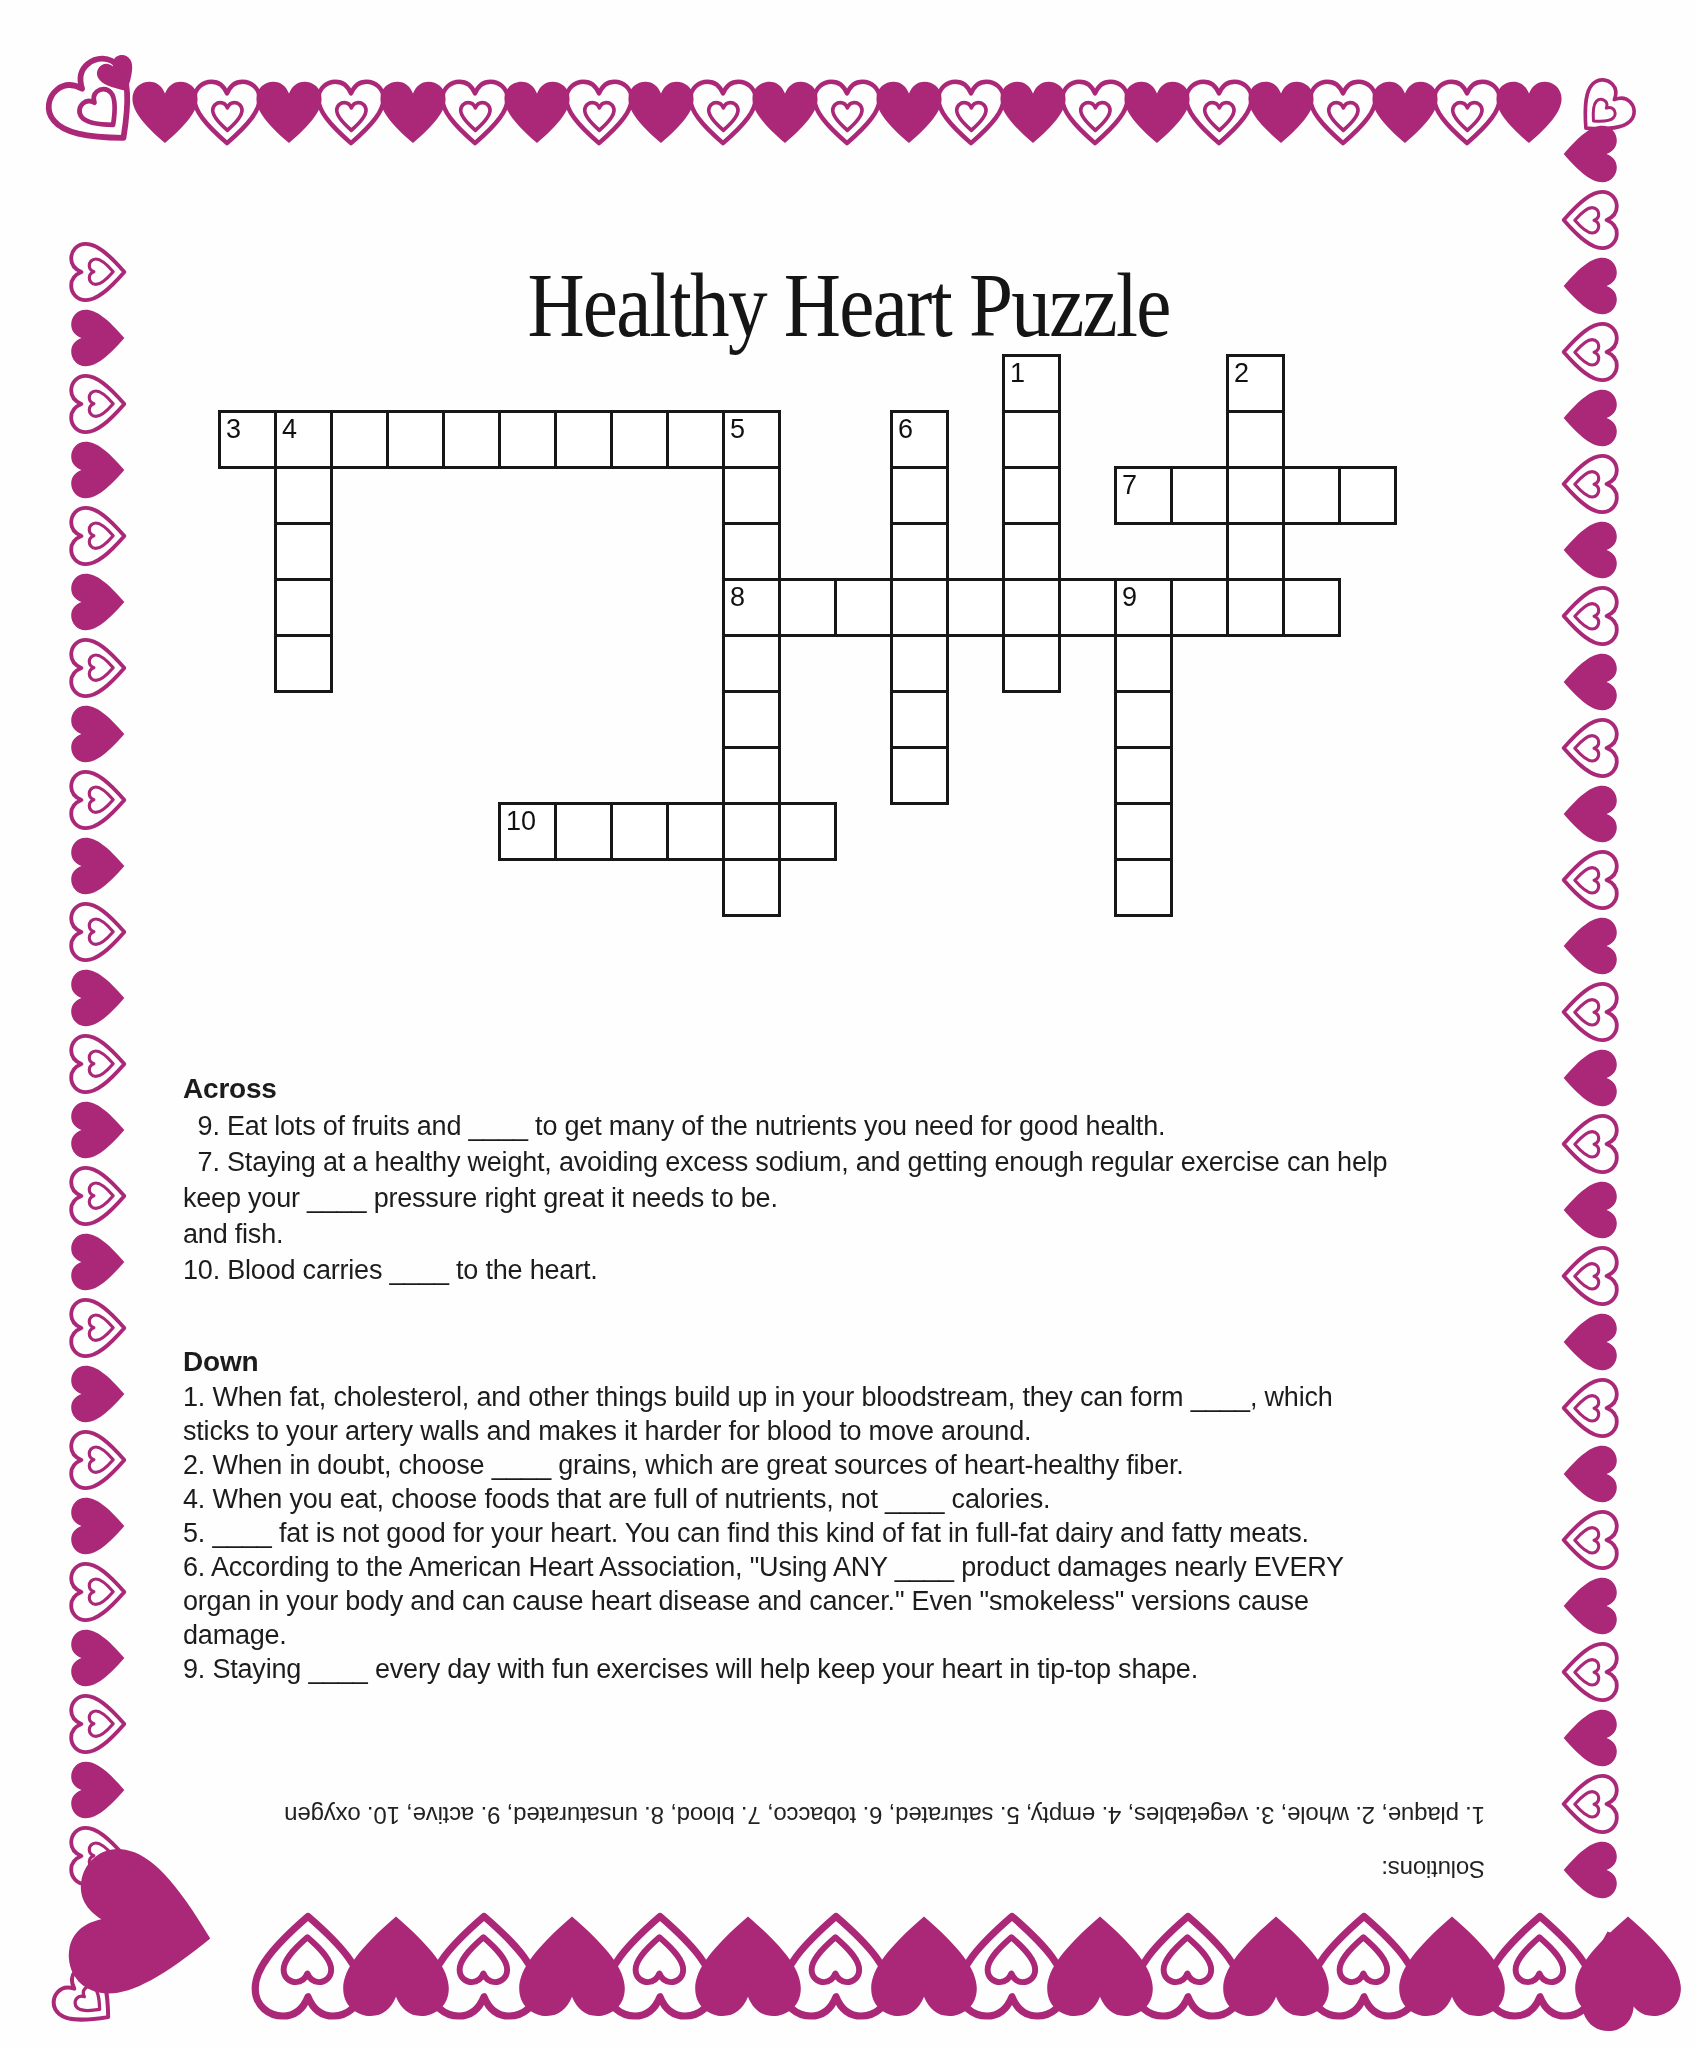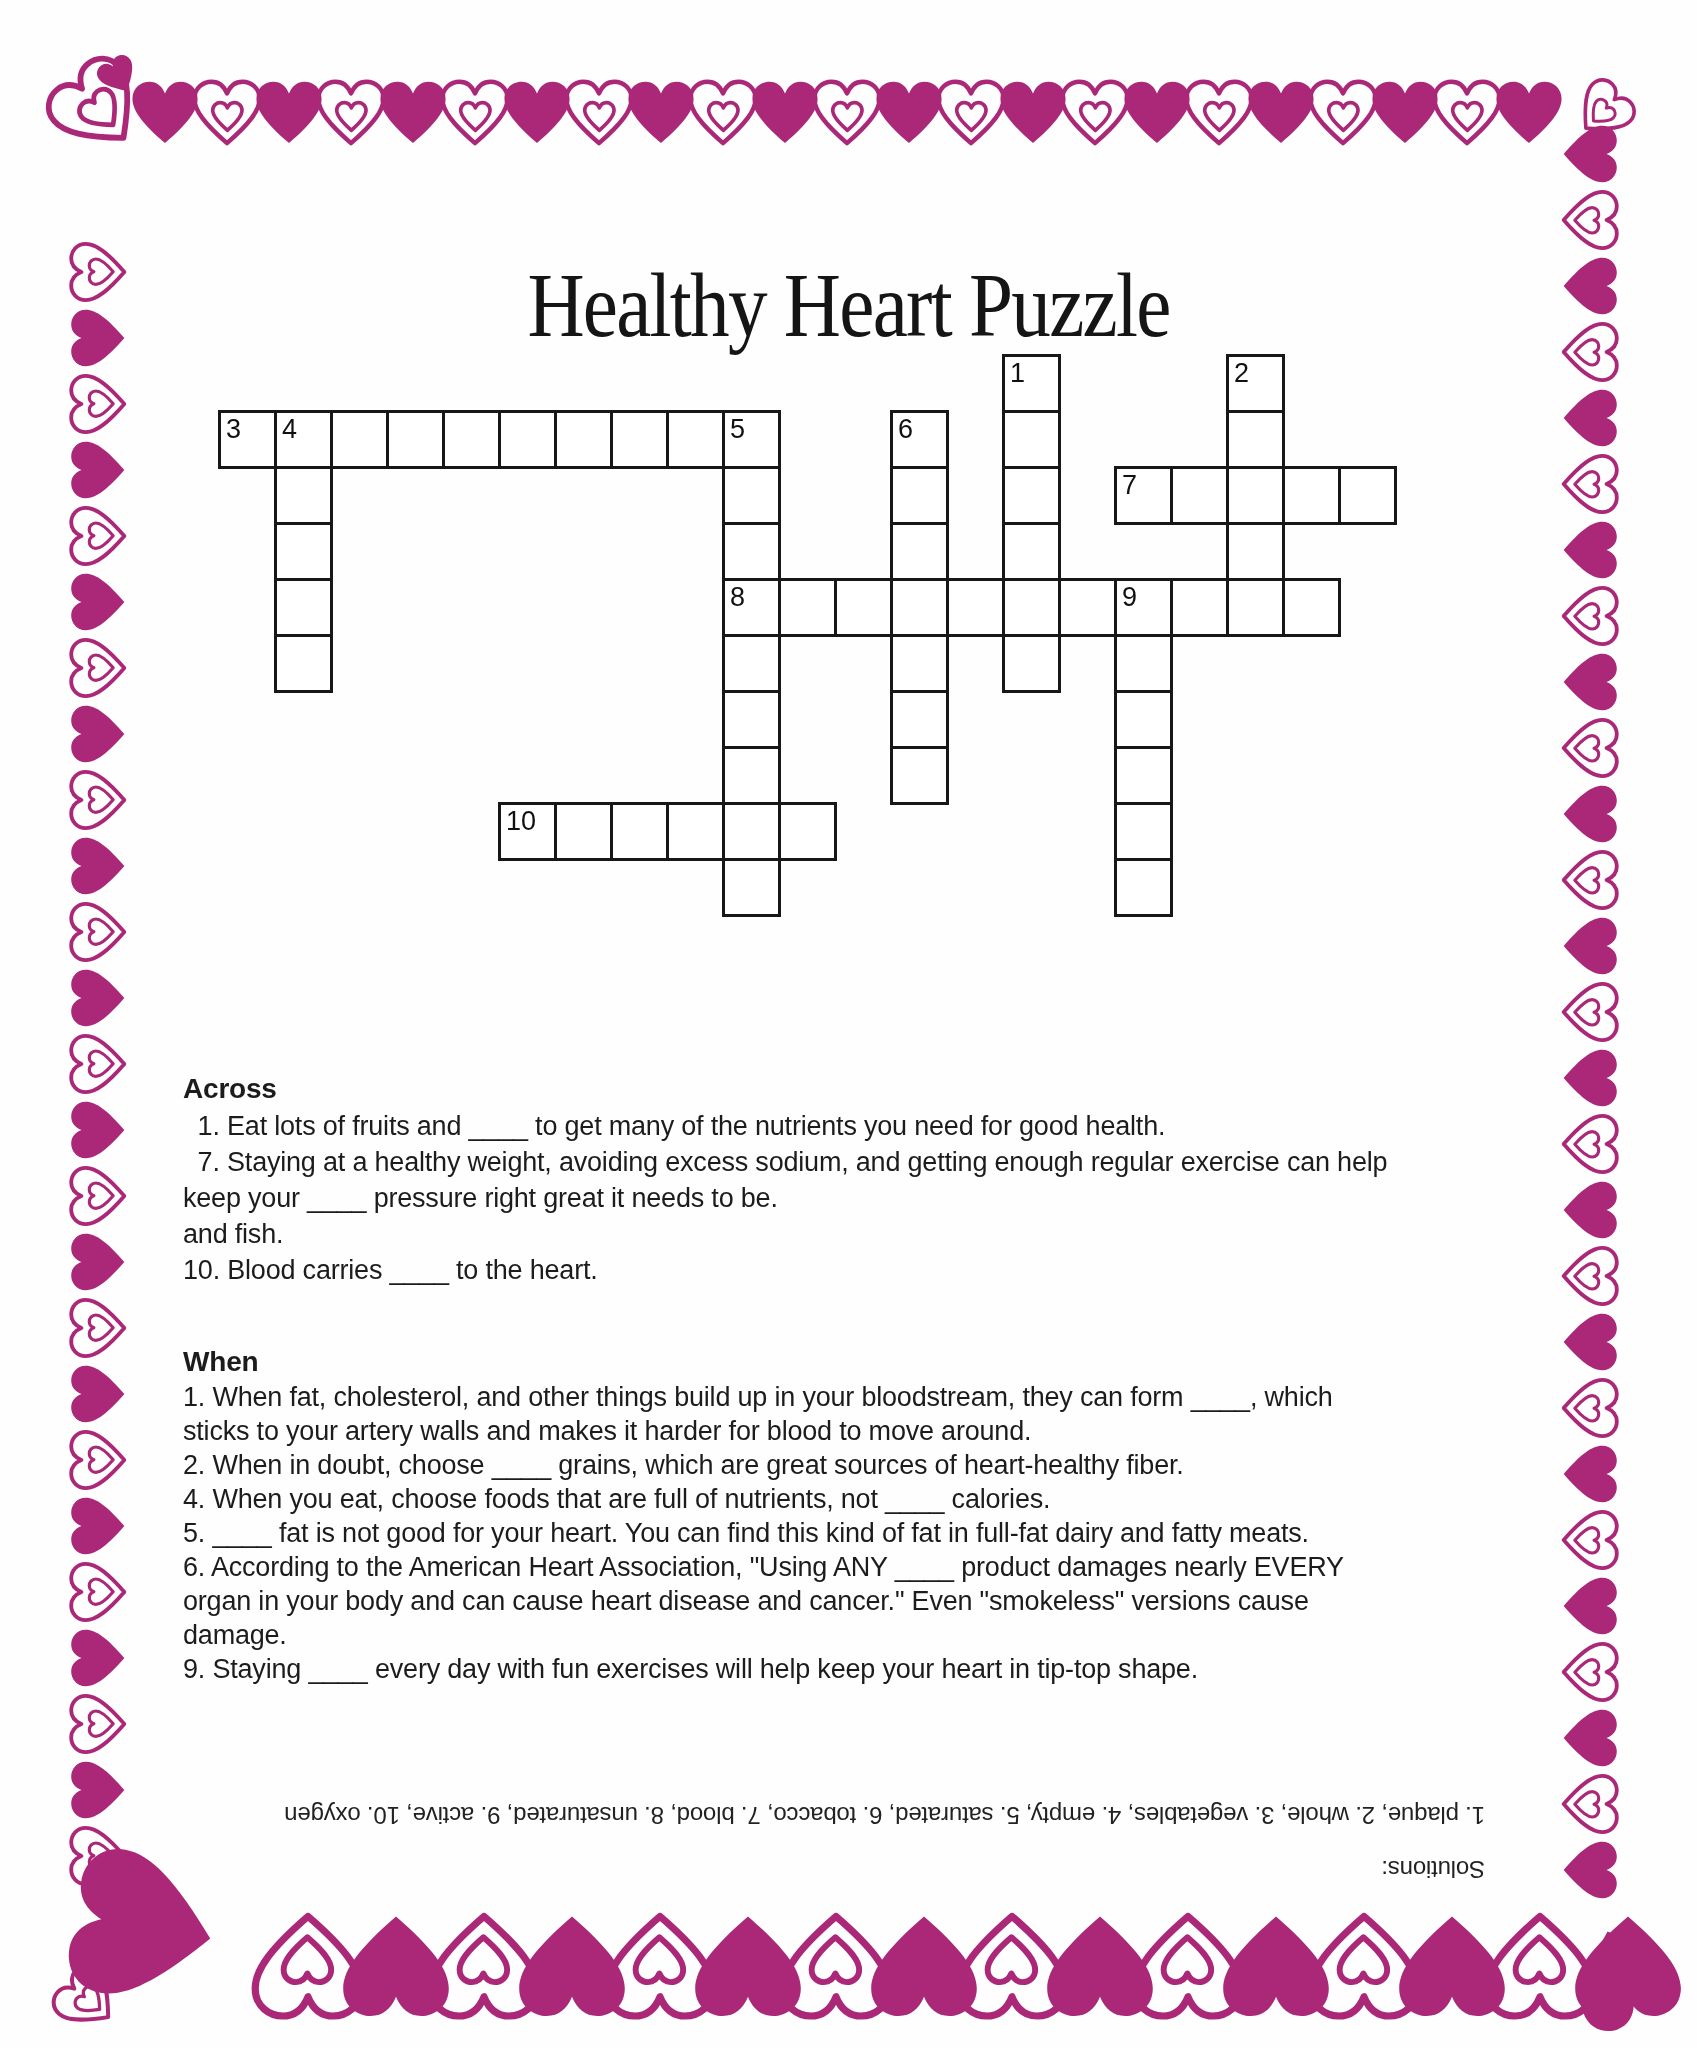--- a/index.html
+++ b/index.html
@@ -657,30 +657,30 @@
       <span class="cell-num" style="left: 1122px; top: 472px;">7</span>
       <span class="cell-num" style="left: 730px; top: 584px;">8</span>
       <span class="cell-num" style="left: 1122px; top: 584px;">9</span>
       <span class="cell-num" style="left: 506px; top: 808px;">10</span>
     </div>
 
 
   <section class="clues clues-across">
     <div class="heading">Across</div>
     <div id="across-lines">
-        <div class="clue-line">  1. Eat lots of fruits and ____ to get many of the nutrients you need for good health.</div>
+        <div class="clue-line">  9. Eat lots of fruits and ____ to get many of the nutrients you need for good health.</div>
         <div class="clue-line">  7. Staying at a healthy weight, avoiding excess sodium, and getting enough regular exercise can help</div>
         <div class="clue-line">keep your ____ pressure right great it needs to be.</div>
         <div class="clue-line">and fish.</div>
         <div class="clue-line">10. Blood carries ____ to the heart.</div>
       </div>
   </section>
 
   <section class="clues clues-down">
-    <div class="heading">When</div>
+    <div class="heading">Down</div>
     <div id="down-lines">
         <div class="clue-line">1. When fat, cholesterol, and other things build up in your bloodstream, they can form ____, which</div>
         <div class="clue-line">sticks to your artery walls and makes it harder for blood to move around.</div>
         <div class="clue-line">2. When in doubt, choose ____ grains, which are great sources of heart-healthy fiber.</div>
         <div class="clue-line">4. When you eat, choose foods that are full of nutrients, not ____ calories.</div>
         <div class="clue-line">5. ____ fat is not good for your heart. You can find this kind of fat in full-fat dairy and fatty meats.</div>
         <div class="clue-line">6. According to the American Heart Association, "Using ANY ____ product damages nearly EVERY</div>
         <div class="clue-line">organ in your body and can cause heart disease and cancer." Even "smokeless" versions cause</div>
         <div class="clue-line">damage.</div>
         <div class="clue-line">9. Staying ____ every day with fun exercises will help keep your heart in tip-top shape.</div>

